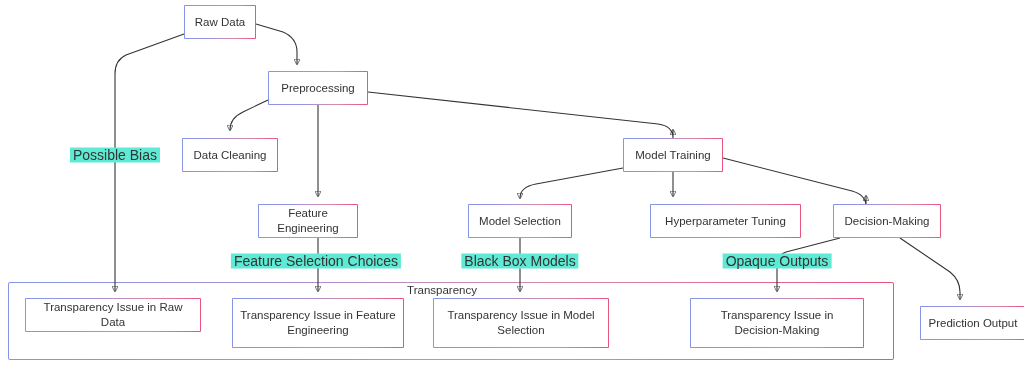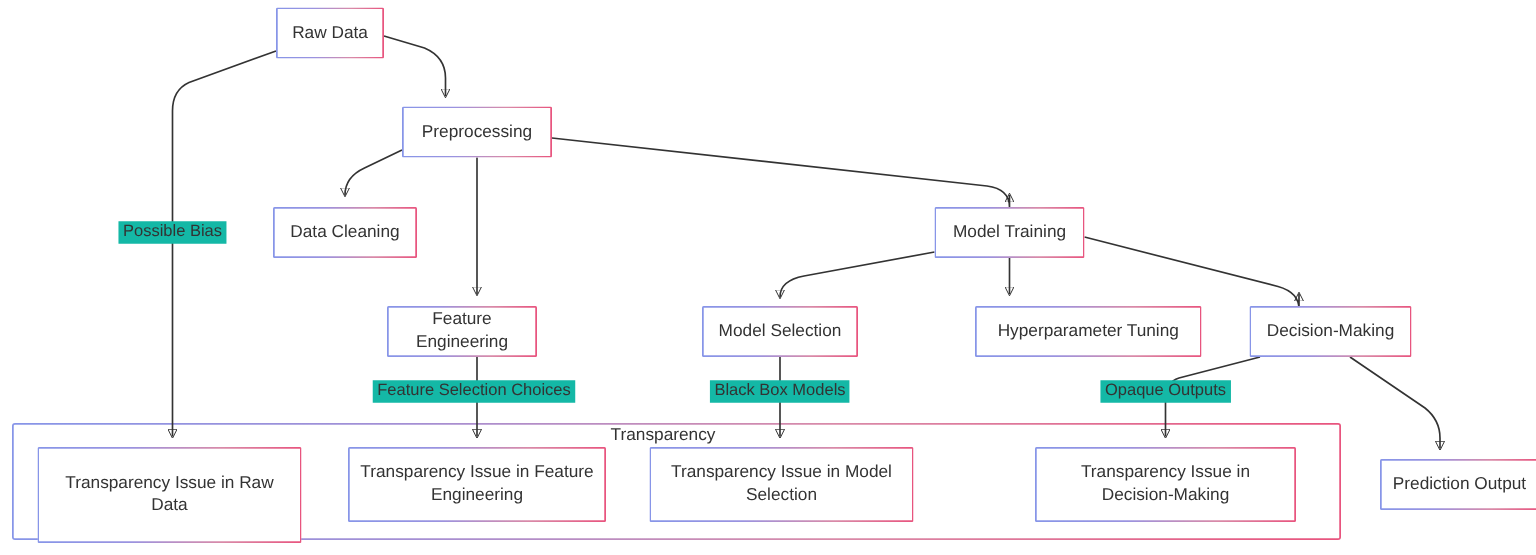--- a/index.html
+++ b/index.html
@@ -59,24 +59,24 @@
     color: #333333;
     background: #ffffff;
     padding: 0 5px;
     white-space: nowrap;
     z-index: 2;
   }
 
   
   .edge-label {
     position: absolute;
-    font-size: 11px;
+    font-size: 14px;
     line-height: 13px;
     color: #333333;
-    background: #14b8a6;
+    background: #5eead4;
     padding: 1px 3px;
     white-space: nowrap;
     z-index: 4;
     transform: translate(-50%, -50%);
   }
 
   
   #edges {
     position: absolute;
     left: 0; top: 0;
@@ -142,21 +142,21 @@
       </div>
       <div class="node" style="left: 606px; top: 204px; width: 151px; height: 34px; margin-left: 44px;">
         <span>Hyperparameter Tuning</span>
       </div>
       <div class="node" style="left: 813px; top: 204px; width: 108px; height: 34px; margin-left: 20px;">
         <span>Decision-Making</span>
       </div>
       <div class="node" style="left: 920px; top: 306px; width: 106px; height: 34px;">
         <span>Prediction Output</span>
       </div>
-      <div class="node" style="left: 25px; top: 298px; width: 176px; height: 64px;">
+      <div class="node" style="left: 25px; top: 298px; width: 176px; height: 34px;">
         <span>Transparency Issue in Raw Data</span>
       </div>
       <div class="node" style="left: 232px; top: 298px; width: 172px; height: 50px;">
         <span>Transparency Issue in Feature Engineering</span>
       </div>
       <div class="node" style="left: 433px; top: 298px; width: 176px; height: 50px;">
         <span>Transparency Issue in Model Selection</span>
       </div>
       <div class="node" style="left: 690px; top: 298px; width: 174px; height: 50px;">
         <span>Transparency Issue in Decision-Making</span>

